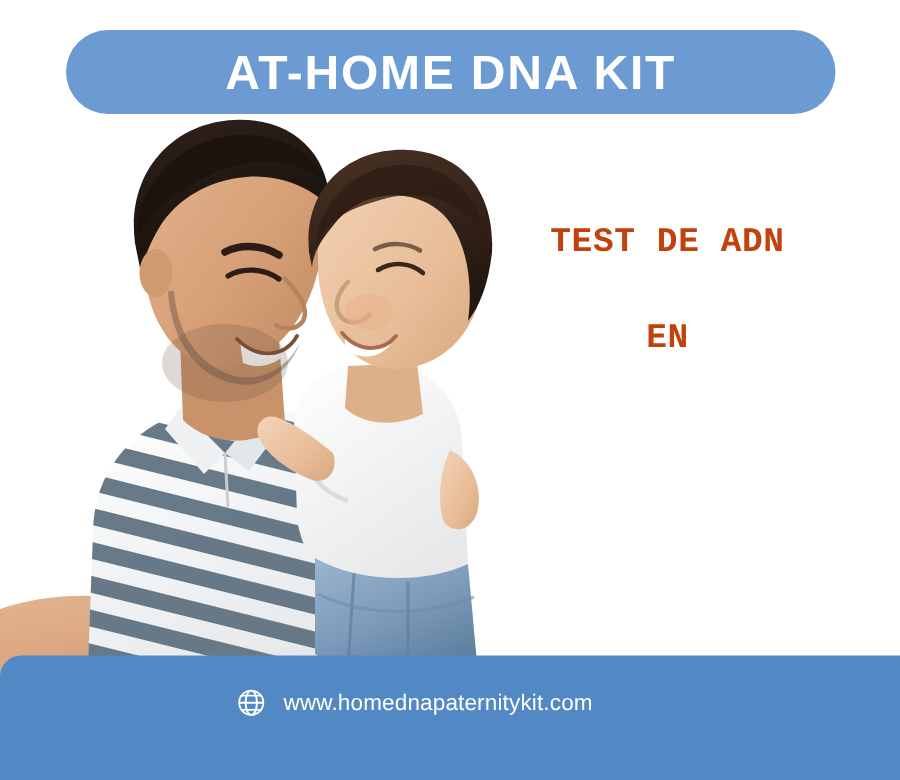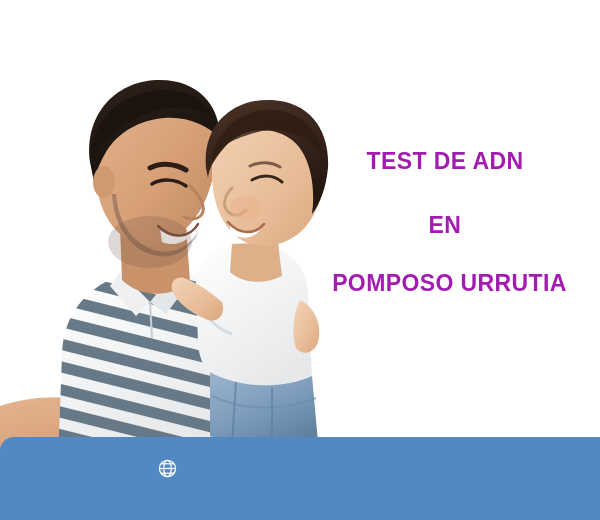--- a/index.html
+++ b/index.html
@@ -65,22 +65,22 @@
   
   .text-column {
     position: absolute;
     left: 300px;
     top: 150px;
     width: 300px;
     z-index: 4;
     text-align: center;
   }
   .text-line {
-    color: #a21caf;
-    font-family: Liberation Sans, sans-serif;
+    color: #c2410c;
+    font-family: Liberation Mono, monospace;
     font-weight: bold;
     font-size: 23px;
     letter-spacing: 0.4px;
     line-height: 1;
     white-space: nowrap;
   }
   .line-1 { margin-left: -10px; margin-bottom: 41px; }
   .line-2 { margin-left: -10px; margin-bottom: 35px; }
   .line-3 { margin-left: -1px; }
 
@@ -131,20 +131,23 @@
   .contact-text {
     color: #ffffff;
     letter-spacing: 0.1px;
   }
 </style>
 </head>
 <body>
 
 <div class="banner">
 
+  <div class="header-pill">
+    <div class="header-title">AT-HOME DNA KIT</div>
+  </div>
 
   <div class="photo-area">
     <svg class="photo-canvas" viewBox="0 0 330 382" preserveAspectRatio="xMidYMid slice">
       <defs>
         <linearGradient id="skinM" x1="0" y1="0" x2="1" y2="1">
           <stop offset="0%" stop-color="#e3b490"></stop>
           <stop offset="55%" stop-color="#d7a077"></stop>
           <stop offset="100%" stop-color="#c08a62"></stop>
         </linearGradient>
         <linearGradient id="skinC" x1="0" y1="0" x2="1" y2="1">
@@ -271,34 +274,34 @@
         <path d="M228 146 C240 160 256 158 264 148" stroke="#a96a50" stroke-width="2.5" fill="none" stroke-linecap="round"></path>
 
         <ellipse cx="246" cy="132" rx="16" ry="12" fill="#e8b28c" opacity="0.5"></ellipse>
       </g>
     </svg>
   </div>
 
   <div class="text-column">
     <div class="text-line line-1">TEST DE ADN</div>
     <div class="text-line line-2">EN</div>
-    <div class="text-line line-3">POMPOSO URRUTIA</div>
   </div>
 
   <div class="footer">
 
     <div class="footer-row footer-row-1">
       <div class="contact-item">
         <span class="contact-icon">
           <svg viewBox="0 0 24 24" width="21" height="21" fill="none" stroke="#ffffff" stroke-width="1.4">
             <circle cx="12" cy="12" r="9.2"></circle>
             <ellipse cx="12" cy="12" rx="4.3" ry="9.2"></ellipse>
             <line x1="2.8" y1="12" x2="21.2" y2="12"></line>
             <line x1="4.3" y1="6.6" x2="19.7" y2="6.6"></line>
             <line x1="4.3" y1="17.4" x2="19.7" y2="17.4"></line>
           </svg>
         </span>
+        <span class="contact-text">www.homednapaternitykit.com</span>
       </div>
     </div>
 
 
   </div>
 </div>
 
 </body></html>

